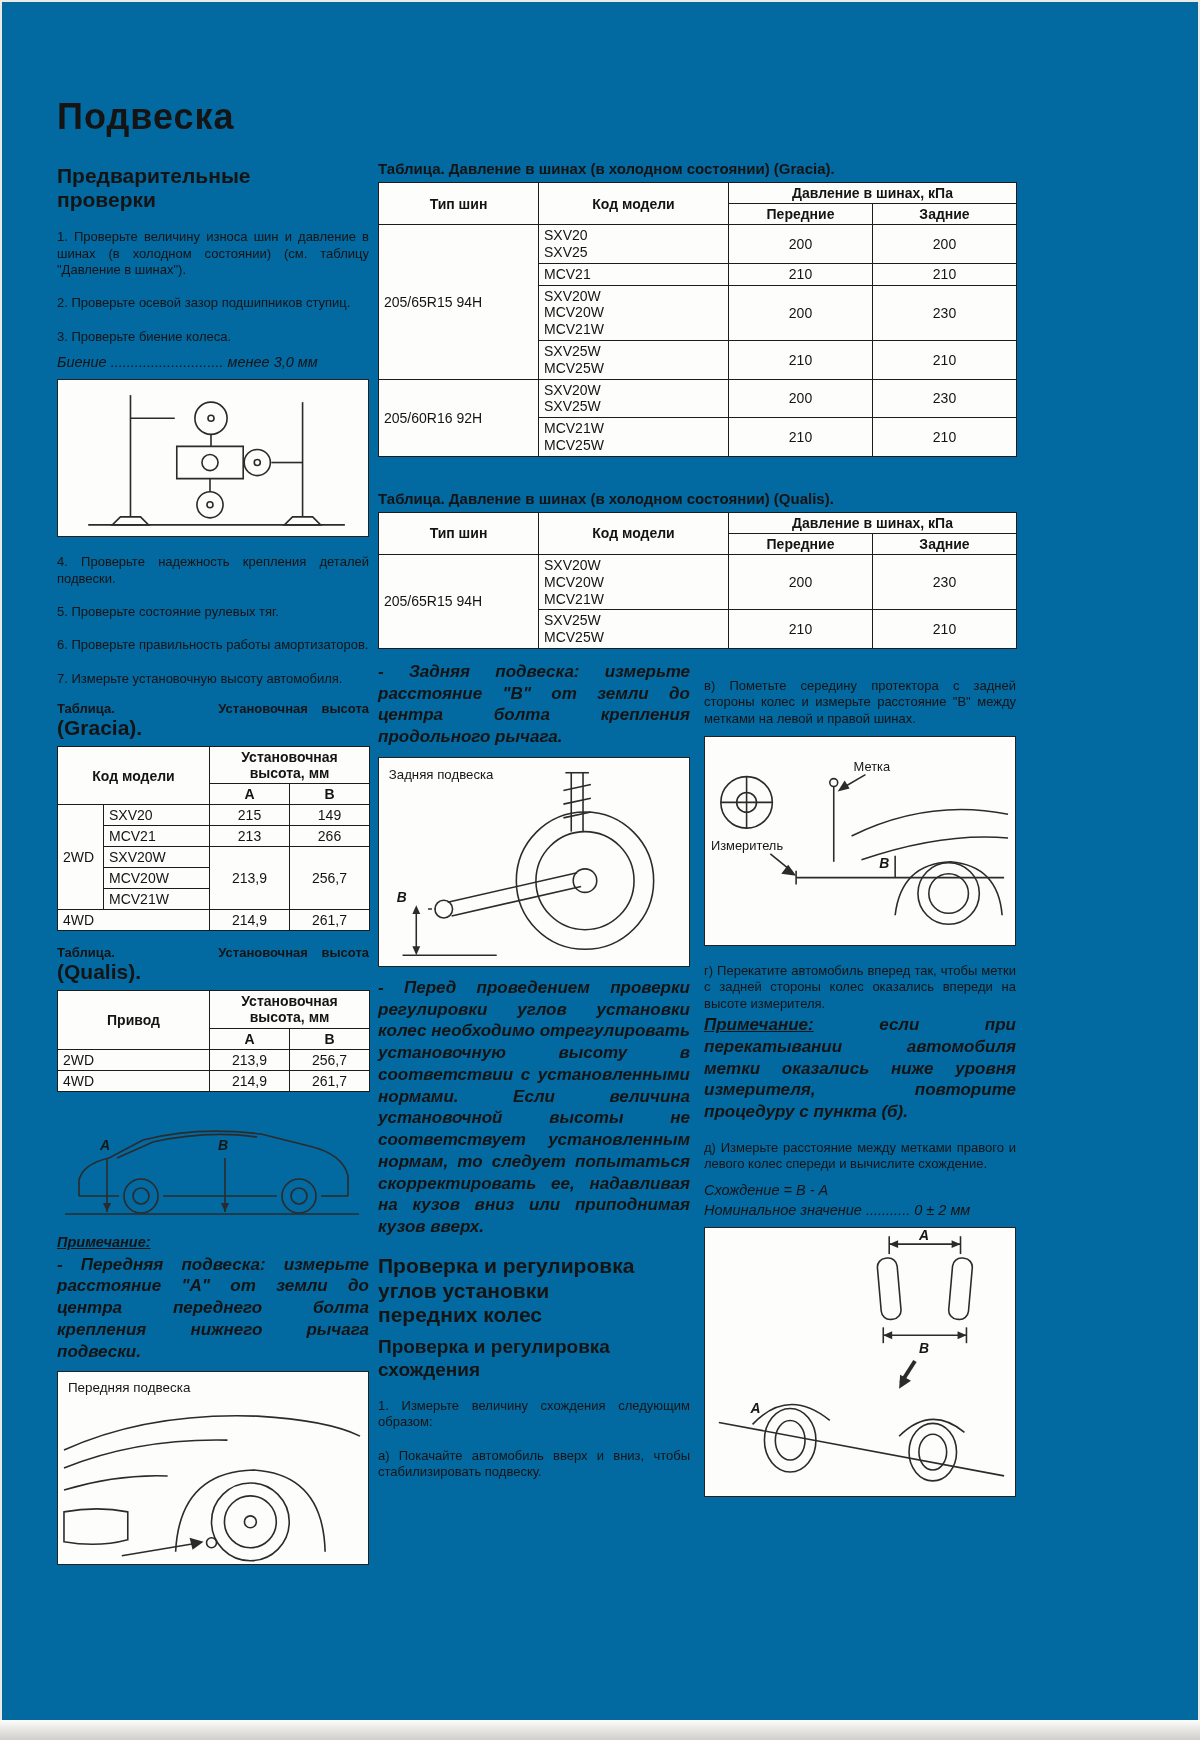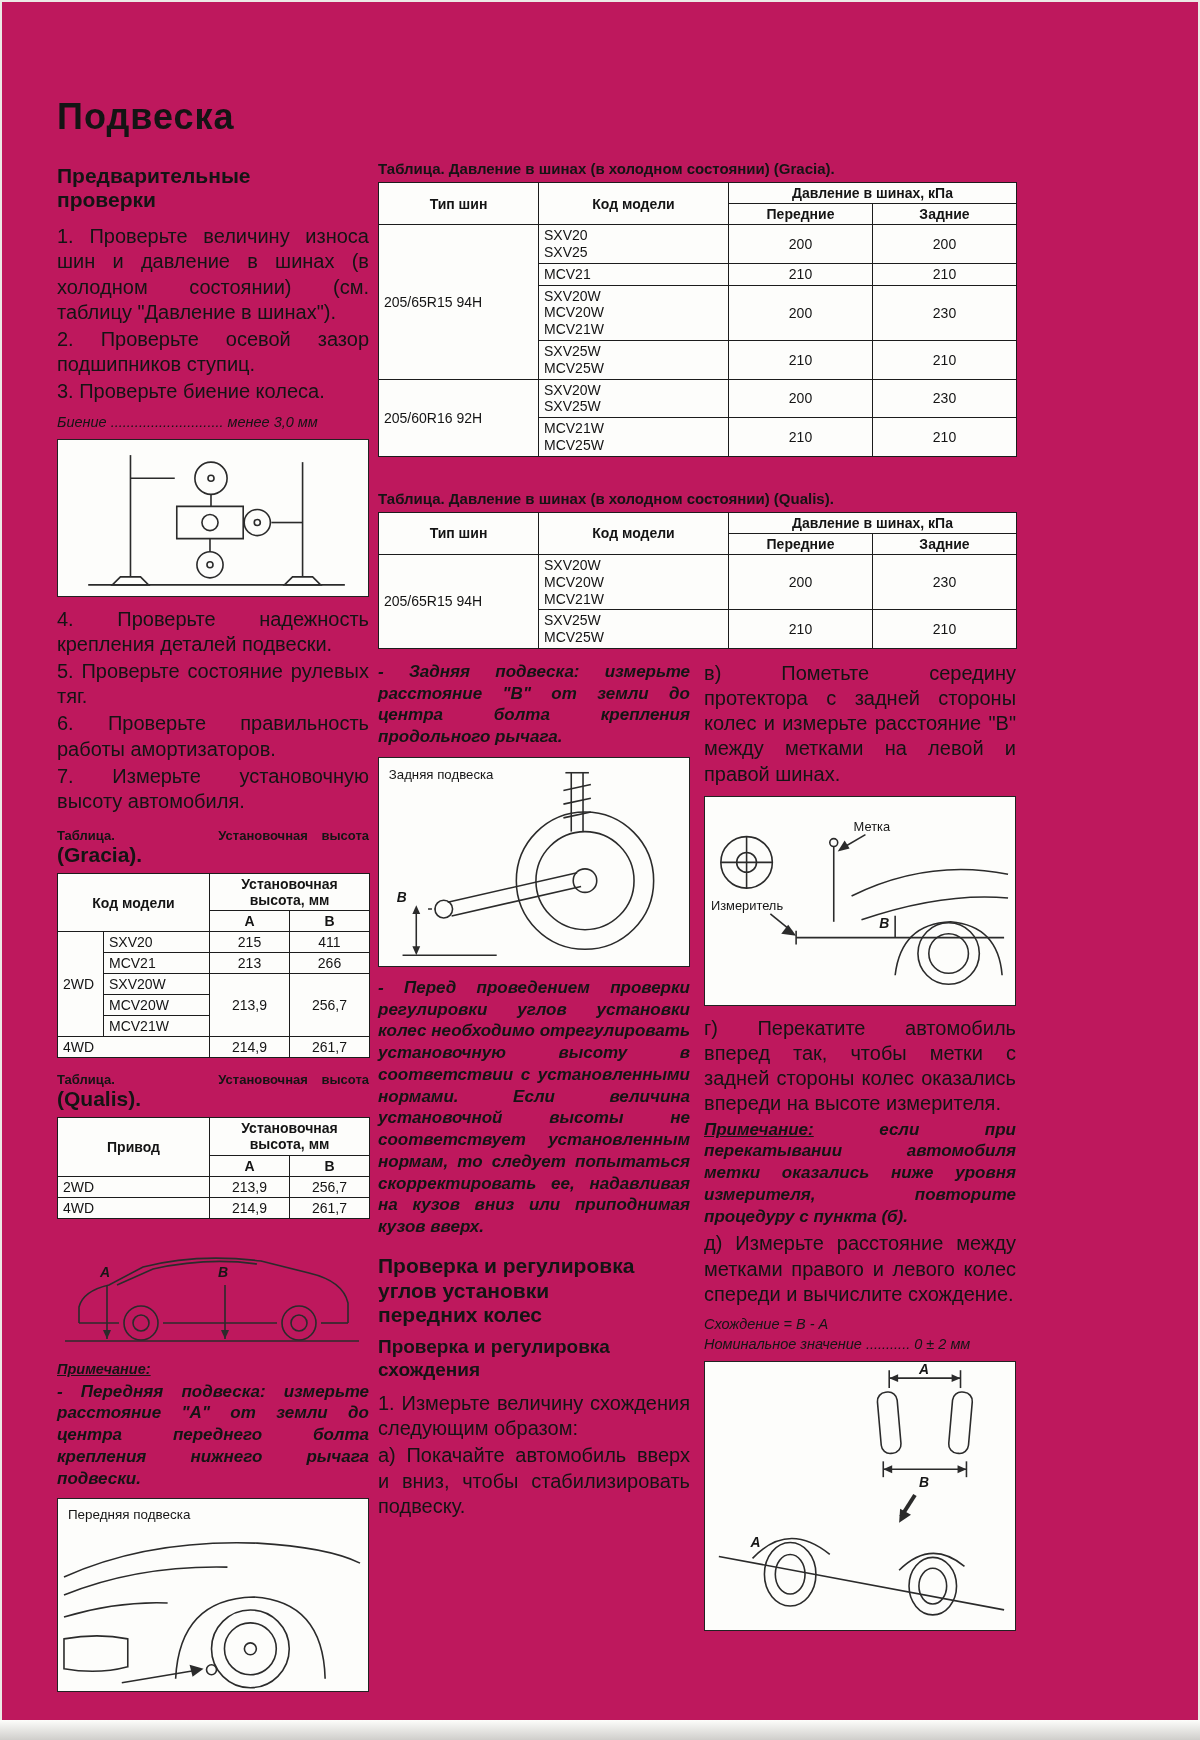--- a/index.html
+++ b/index.html
@@ -1,41 +1,41 @@
 <!DOCTYPE html>
 <html lang="ru"><head>
 <meta charset="utf-8">
 <style>
   * { margin:0; padding:0; box-sizing:border-box; }
   html,body { background:#ffffff; }
   body { font-family:"Liberation Sans", sans-serif; color:#141414; }
   .page {
     position:relative; width:1200px; height:1740px; margin:0 auto;
-    background:#be185d; overflow:hidden;
+    background:#0369a1; overflow:hidden;
     padding:96px 184px 0 57px;
     box-shadow: inset 0 0 0 2px #eceae6;
   }
   .scan-edge-bottom{
     position:absolute; left:0; right:0; bottom:0; height:20px;
     background:linear-gradient(#fdfdfb,#cfcecb);
   }
   .title { font-size:36px; font-weight:bold; letter-spacing:1px; margin-bottom:22px; }
   .columns { display:flex; gap:9px; }
   .col-left { width:312px; flex:none; }
   .right-region { width:638px; flex:none; }
   .two-col { display:flex; gap:14px; margin-top:12px; }
   .col-mid { width:312px; flex:none; }
   .col-rt { width:312px; flex:none; }
 
   .preline { white-space:pre-line; }
   .h2 { font-size:21px; font-weight:bold; line-height:1.15; margin:4px 0 12px; }
   .h-big { font-size:21px; font-weight:bold; line-height:1.18; margin:16px 0 8px; }
   .h-med { font-size:19px; font-weight:bold; line-height:1.18; margin:0 0 10px; }
 
-  p.body { font-size:20px; line-height:1.26; text-align:justify; margin:0 0 2px; }
+  p.body { font-size:13px; line-height:1.26; text-align:justify; margin:17px 0 2px; }
   .spec { font-style:italic; font-size:14.5px; margin:9px 0; }
   .note-label { font-style:italic; font-weight:bold; text-decoration:underline; font-size:14.5px; margin:12px 0 4px; }
   .note-strong { font-style:italic; font-weight:bold; font-size:17px; line-height:1.28; text-align:justify; margin:0 0 4px; }
   .u { text-decoration:underline; }
 
   .tbl-caption { font-weight:bold; font-size:15px; margin:0 0 5px; }
   .tbl-caption.mt { margin-top:33px; }
   .caption-row { display:flex; justify-content:space-between; font-weight:bold; font-size:13px; margin-top:14px; }
   .caption-row .sp2 { word-spacing:10px; }
   .caption-l2 { font-weight:bold; font-size:21px; margin-bottom:6px; }
@@ -128,21 +128,21 @@
           <tr>
             <th>А</th>
             <th>В</th>
           </tr>
         </thead>
         <tbody>
           <tr>
             <td rowspan="5" class="drive">2WD</td>
             <td class="model">SXV20</td>
             <td class="val">215</td>
-            <td class="val">411</td>
+            <td class="val">149</td>
           </tr>
           <tr>
             <td class="model">MCV21</td>
             <td class="val">213</td>
             <td class="val">266</td>
           </tr>
           <tr>
             <td class="model">SXV20W</td>
             <td rowspan="3" class="val">213,9</td>
             <td rowspan="3" class="val">256,7</td>

